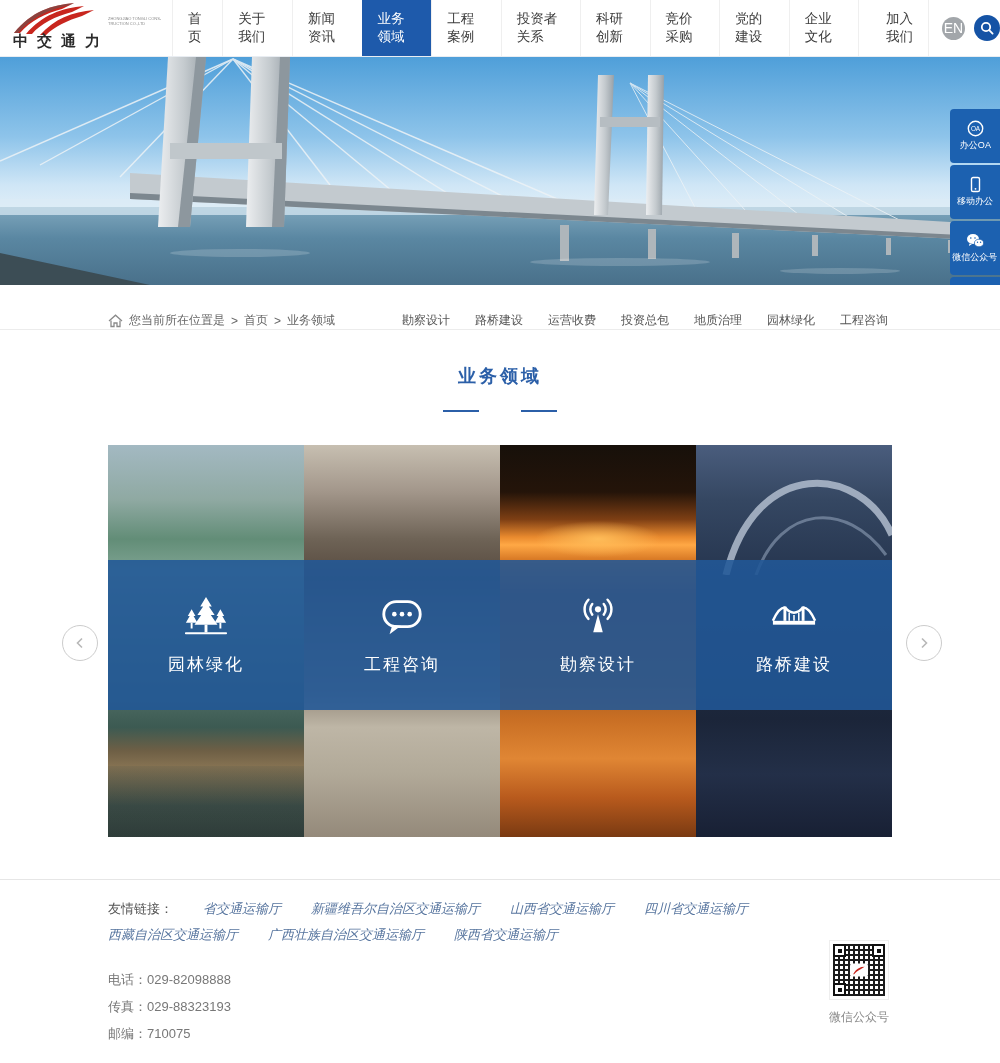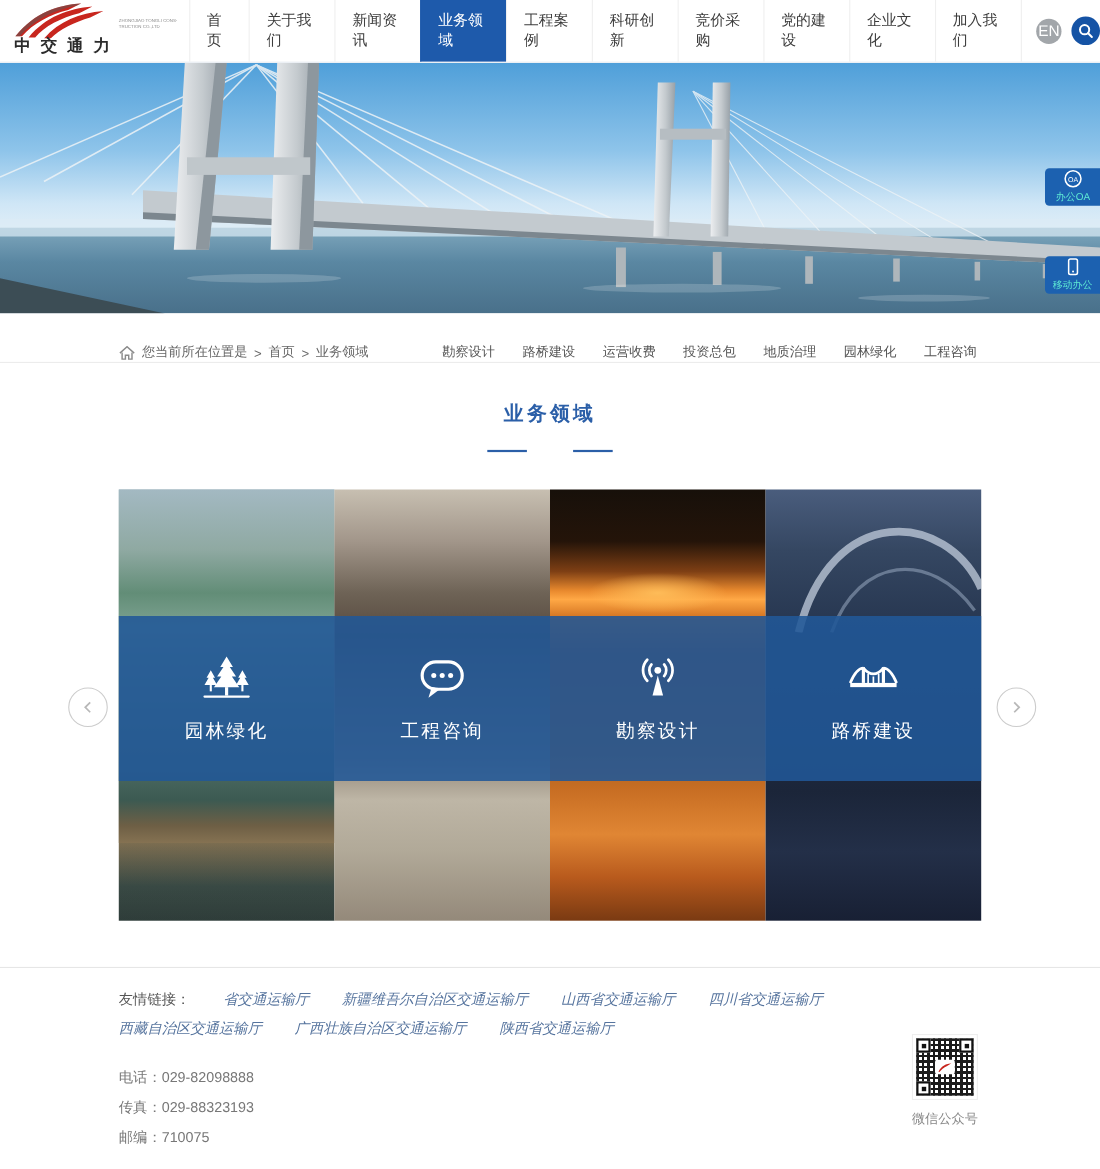--- a/index.html
+++ b/index.html
@@ -7,31 +7,31 @@
   a { text-decoration:none; cursor:pointer; }
 
   
   .topbar { height:57px; display:flex; align-items:stretch; background:#fff; border-bottom:1px solid #e9edf2; position:relative; }
   .logo { width:172px; position:relative; flex:none; }
   .logo-swoosh { position:absolute; left:12px; top:3px; }
   .logo-sub { position:absolute; left:108px; top:16px; font-size:4px; color:#8a8a8a; line-height:5px; letter-spacing:0; }
   .logo-cn { position:absolute; left:13px; bottom:5px; font-size:15px; font-weight:bold; color:#2b2b2b; letter-spacing:9px; white-space:nowrap; }
   .mainnav { display:flex; align-items:stretch; }
   .mainnav a { display:flex; align-items:center; padding:0 15px; font-size:13.5px; color:#3c3c3c; border-left:1px solid #efefef; }
-  .mainnav a:last-child { border-right:1px solid #efefef; }
+  .mainnav a:last-child { border-right:1px solid #efefef;text-align:right; }
   .mainnav a.active { background:#1e5aab; color:#fff; border-color:#1e5aab; }
   .navcircles { display:flex; align-items:center; margin-left:13px; }
   .lang-btn { width:23px; height:23px; border-radius:50%; background:#a2a6aa; color:#fff; font-size:14px; display:flex; align-items:center; justify-content:center; }
   .search-btn { width:26px; height:26px; border-radius:50%; background:#1553a5; margin-left:9px; display:flex; align-items:center; justify-content:center; }
 
   
   .hero { position:relative; height:228px; overflow:hidden; }
   .hero svg.scene { display:block; }
   .quicklinks { position:absolute; right:0; top:52px; width:50px; display:flex; flex-direction:column; }
-  .qbtn { width:50px; height:34px; margin-bottom:2px; background:#1c61b0; border-radius:4px 0 0 4px; color:#5eead4; display:flex; flex-direction:column; align-items:center; justify-content:center;margin-top:44px; }
+  .qbtn { width:50px; height:54px; margin-bottom:2px; background:#1c61b0; border-radius:4px 0 0 4px; color:#ffffff; display:flex; flex-direction:column; align-items:center; justify-content:center; }
   .qbtn .ql-label { font-size:9.5px; margin-top:2px; transform:scale(.95); white-space:nowrap; }
 
   
   .crumbbar { height:45px; display:flex; align-items:flex-end; padding:0 112px 0 108px; border-bottom:1px solid #ececec; font-size:12px; color:#666; }
   .crumbbar .crumb { display:flex; align-items:center; gap:6px; }
   .crumb a { color:#666; }
   .subnav { margin-left:auto; display:flex; gap:25px; font-size:12px; }
   .subnav a { color:#555; }
 
   
@@ -86,20 +86,21 @@
     <div class="logo-sub">ZHONGJIAO TONGLI CONS- TRUCTION CO.,LTD</div>
     <div class="logo-cn">中交通力</div>
   </div>
 
   <nav class="mainnav">
     <a>首页</a>
     <a>关于我们</a>
     <a>新闻资讯</a>
     <a class="active">业务领域</a>
     <a>工程案例</a>
+    <a>投资者关系</a>
     <a>科研创新</a>
     <a>竞价采购</a>
     <a>党的建设</a>
     <a>企业文化</a>
     <a>加入我们</a>
   </nav>
 
   <div class="navcircles">
     <div class="lang-btn">EN</div>
     <div class="search-btn">

